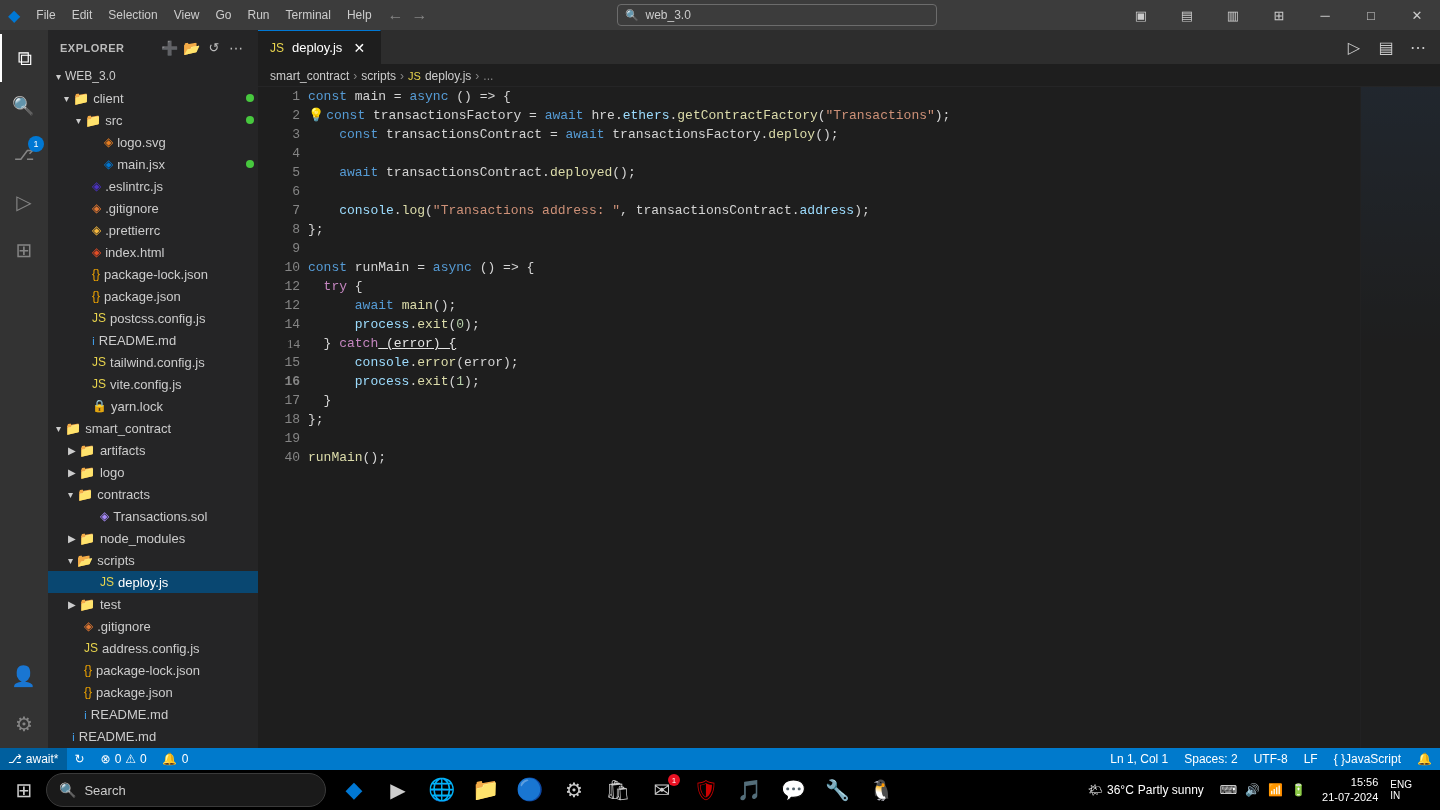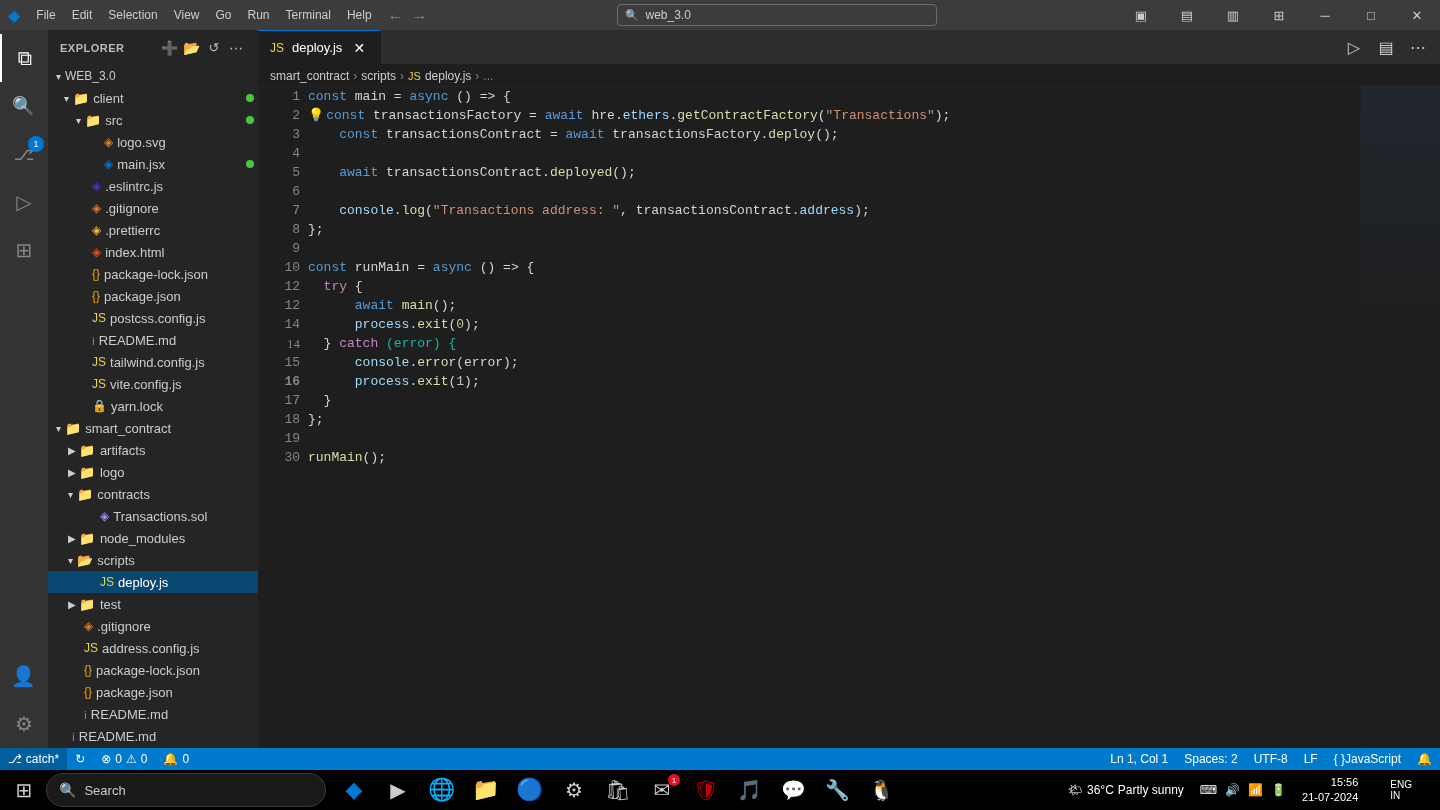--- a/index.html
+++ b/index.html
@@ -305,21 +305,21 @@
         <div style="height:19px;">10</div>
         <div style="height:19px;">12</div>
         <div style="height:19px;">12</div>
         <div style="height:19px;">14</div>
         <div style="height:19px;font-family:Liberation Serif, serif;">14</div>
         <div style="height:19px;">15</div>
         <div style="height:19px;font-weight:bold;">16</div>
         <div style="height:19px;">17</div>
         <div style="height:19px;">18</div>
         <div style="height:19px;">19</div>
-        <div style="height:19px;">30</div>
+        <div style="height:19px;">40</div>
       </div>
 
       <div style="flex:1; overflow:auto; font-family:'Consolas','Courier New',monospace; font-size:13px; line-height:19px; padding-top:0;">
 
         <div style="height:19px; white-space:pre; display:flex; align-items:center;"><span style="color:#569cd6;">const</span><span style="color:#d4d4d4;"> main </span><span style="color:#d4d4d4;">=</span><span style="color:#569cd6;"> async</span><span style="color:#d4d4d4;"> () </span><span style="color:#d4d4d4;">=&gt;</span><span style="color:#d4d4d4;"> {</span></div>
 
         <div style="height:19px; white-space:pre; display:flex; align-items:center;"><span style="color:#ffcc00; margin-right:2px;">💡</span><span style="color:#569cd6;">const</span><span style="color:#d4d4d4;"> transactionsFactory </span><span style="color:#d4d4d4;">=</span><span style="color:#569cd6;"> await</span><span style="color:#d4d4d4;"> hre</span><span style="color:#d4d4d4;">.</span><span style="color:#9cdcfe;">ethers</span><span style="color:#d4d4d4;">.</span><span style="color:#dcdcaa;">getContractFactory</span><span style="color:#d4d4d4;">(</span><span style="color:#ce9178;">"Transactions"</span><span style="color:#d4d4d4;">);</span></div>
 
         <div style="height:19px; white-space:pre; display:flex; align-items:center;"><span style="color:#d4d4d4;">    </span><span style="color:#569cd6;">const</span><span style="color:#d4d4d4;"> transactionsContract </span><span style="color:#d4d4d4;">=</span><span style="color:#569cd6;"> await</span><span style="color:#d4d4d4;"> transactionsFactory</span><span style="color:#d4d4d4;">.</span><span style="color:#dcdcaa;">deploy</span><span style="color:#d4d4d4;">();</span></div>
 
@@ -336,21 +336,21 @@
         <div style="height:19px; white-space:pre;"> </div>
 
         <div style="height:19px; white-space:pre; display:flex; align-items:center;"><span style="color:#569cd6;">const</span><span style="color:#d4d4d4;"> runMain </span><span style="color:#d4d4d4;">=</span><span style="color:#569cd6;"> async</span><span style="color:#d4d4d4;"> () </span><span style="color:#d4d4d4;">=&gt;</span><span style="color:#d4d4d4;"> {</span></div>
 
         <div style="height:19px; white-space:pre; display:flex; align-items:center;"><span style="color:#d4d4d4;">  </span><span style="color:#c586c0;">try</span><span style="color:#d4d4d4;"> {</span></div>
 
         <div style="height:19px; white-space:pre; display:flex; align-items:center;"><span style="color:#d4d4d4;">      </span><span style="color:#569cd6;">await</span><span style="color:#d4d4d4;"> </span><span style="color:#dcdcaa;">main</span><span style="color:#d4d4d4;">();</span></div>
 
         <div style="height:19px; white-space:pre; display:flex; align-items:center;"><span style="color:#d4d4d4;">      </span><span style="color:#9cdcfe;">process</span><span style="color:#d4d4d4;">.</span><span style="color:#dcdcaa;">exit</span><span style="color:#d4d4d4;">(</span><span style="color:#b5cea8;">0</span><span style="color:#d4d4d4;">);</span></div>
 
-        <div style="height:19px; white-space:pre; display:flex; align-items:center;"><span style="color:#d4d4d4;">  } </span><span style="color:#c586c0;">catch</span><span style="color:#14b8a6;"> (error) {</span></div>
+        <div style="height:19px; white-space:pre; display:flex; align-items:center;"><span style="color:#d4d4d4;">  } </span><span style="color:#c586c0;">catch</span><span style="color:#e5e5e5;text-decoration:underline;"> (error) {</span></div>
 
         <div style="height:19px; white-space:pre; display:flex; align-items:center;"><span style="color:#d4d4d4;">      </span><span style="color:#9cdcfe;">console</span><span style="color:#d4d4d4;">.</span><span style="color:#dcdcaa;">error</span><span style="color:#d4d4d4;">(error);</span></div>
 
         <div style="height:19px; white-space:pre; display:flex; align-items:center;"><span style="color:#d4d4d4;">      </span><span style="color:#9cdcfe;">process</span><span style="color:#d4d4d4;">.</span><span style="color:#dcdcaa;">exit</span><span style="color:#d4d4d4;">(</span><span style="color:#b5cea8;">1</span><span style="color:#d4d4d4;">);</span></div>
 
         <div style="height:19px; white-space:pre; display:flex; align-items:center;"><span style="color:#d4d4d4;">  }</span></div>
 
         <div style="height:19px; white-space:pre; display:flex; align-items:center;"><span style="color:#d4d4d4;">};</span></div>
 
         <div style="height:19px; white-space:pre;"> </div>
@@ -362,21 +362,21 @@
         <div style="width:100%; height:100%; background:linear-gradient(to bottom, #2d4a6e 0%, #1e1e1e 40%); opacity:0.4;"></div>
       </div>
     </div>
   </div>
 </div>
 
 <div style="height:22px; background:#007acc; display:flex; align-items:center; flex-shrink:0; font-size:12px; color:#ffffff;">
   <div style="display:flex; align-items:center; height:100%;">
     <div style="padding:0 8px; height:100%; display:flex; align-items:center; gap:4px; cursor:pointer; background:#005f9e;">
       <span>⎇</span>
-      <span>catch*</span>
+      <span>await*</span>
     </div>
     <div style="padding:0 8px; height:100%; display:flex; align-items:center; gap:4px; cursor:pointer;">
       <span>↻</span>
     </div>
     <div style="padding:0 8px; height:100%; display:flex; align-items:center; gap:4px; cursor:pointer;">
       <span>⊗</span>
       <span>0</span>
       <span>⚠</span>
       <span>0</span>
     </div>
@@ -469,18 +469,18 @@
     <div style="display:flex; align-items:center; gap:8px; padding:0 8px; font-size:12px; color:#ffffff; cursor:pointer;">
       <span>⌨</span>
       <span>🔊</span>
       <span>📶</span>
       <span>🔋</span>
     </div>
     <div style="display:flex; flex-direction:column; align-items:flex-end; padding:0 8px; font-size:11px; color:#ffffff; cursor:pointer; line-height:1.4;">
       <span>15:56</span>
       <span>21-07-2024</span>
     </div>
-    <div style="display:flex; align-items:center; gap:4px; padding:0 4px; font-size:10px; color:#ffffff; cursor:pointer;margin-left:20px;">
+    <div style="display:flex; align-items:center; gap:4px; padding:0 4px; font-size:10px; color:#ffffff; cursor:pointer;">
       <span>ENG<br>IN</span>
     </div>
     <div style="width:20px; height:40px; cursor:pointer; display:flex; align-items:center; justify-content:center;"></div>
   </div>
 </div>
 
 </body></html>

